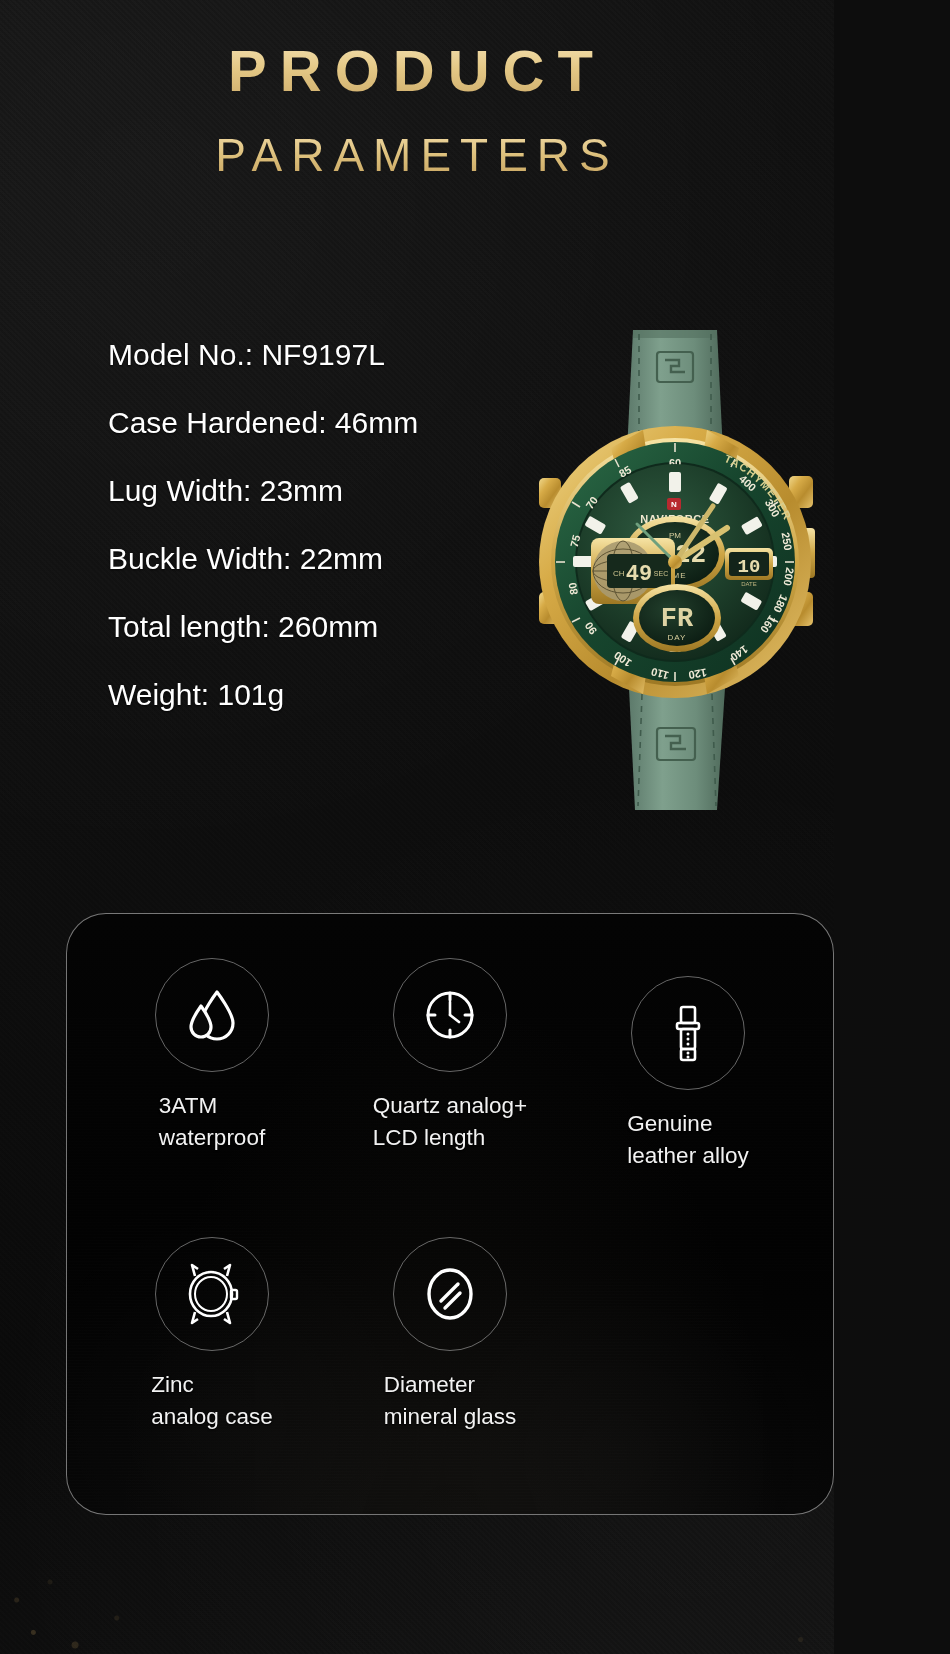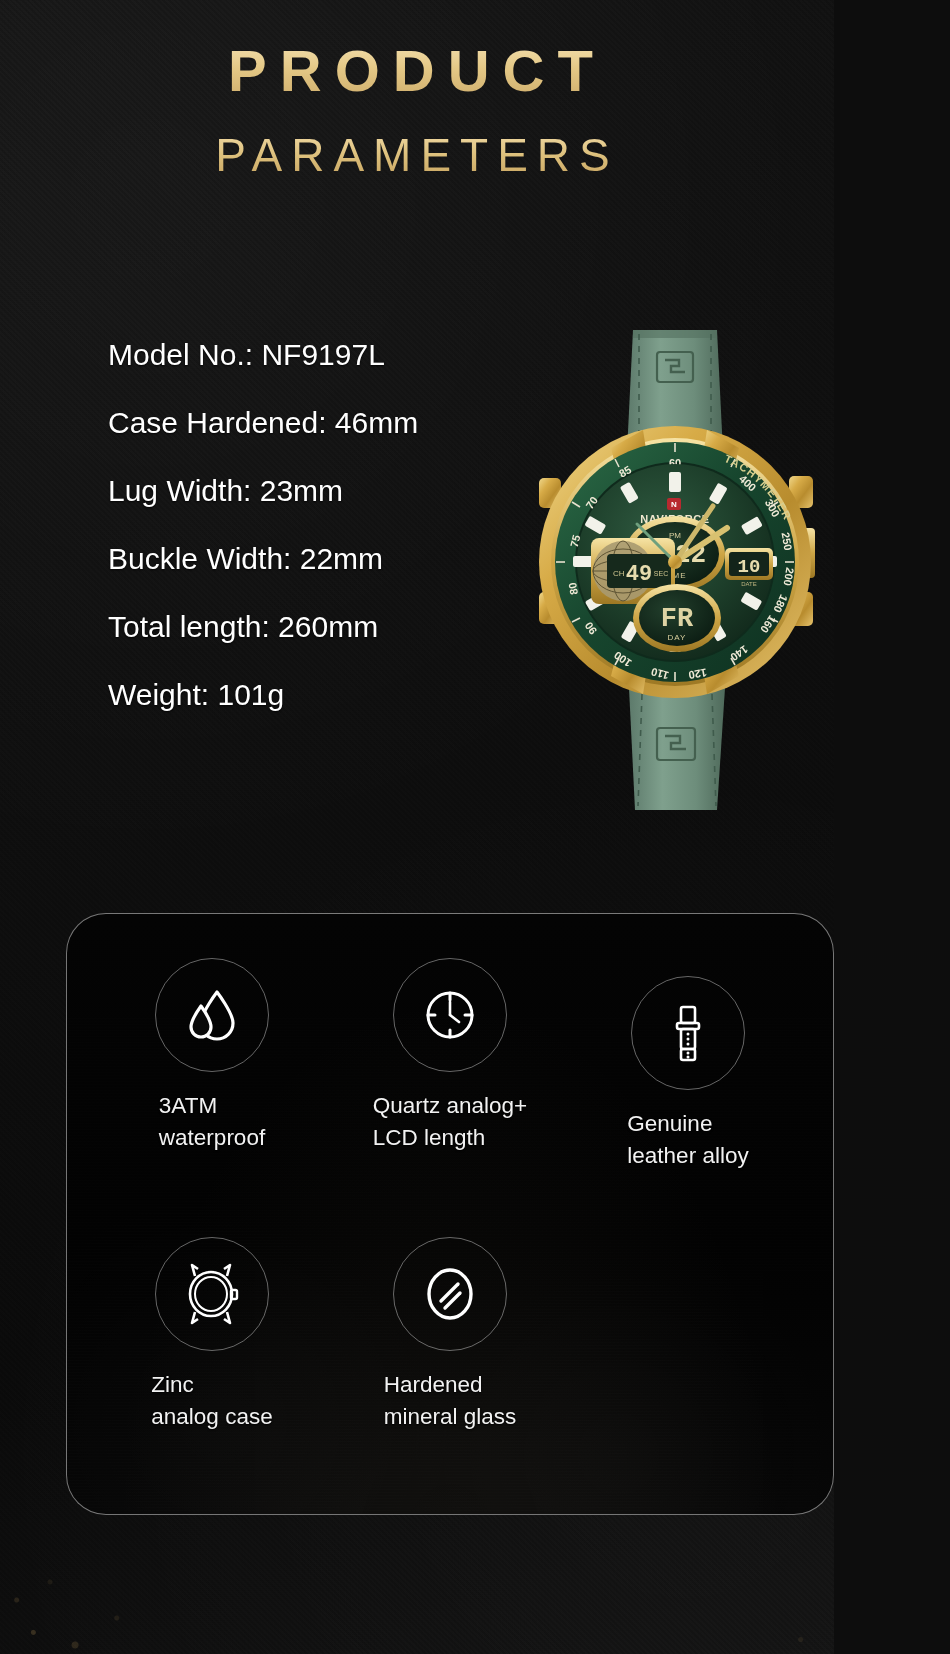--- a/index.html
+++ b/index.html
@@ -404,20 +404,20 @@
 
       <div class="cell row2">
         <div class="badge">
           <svg width="62" height="62" viewBox="0 0 62 62">
             <ellipse cx="31" cy="31" rx="21" ry="24" fill="none" stroke="#fff" stroke-width="3.4"></ellipse>
             <line x1="22" y1="38" x2="39" y2="21" stroke="#fff" stroke-width="3.4" stroke-linecap="round"></line>
             <line x1="26" y1="45" x2="41" y2="30" stroke="#fff" stroke-width="3.4" stroke-linecap="round"></line>
           </svg>
         </div>
         <div class="cell-label">
-          <span>Hardened</span><br>
+          <span>Diameter</span><br>
           <span>mineral glass</span>
         </div>
       </div>
 
     </div>
   </div>
 </div>
 
 </body></html>

